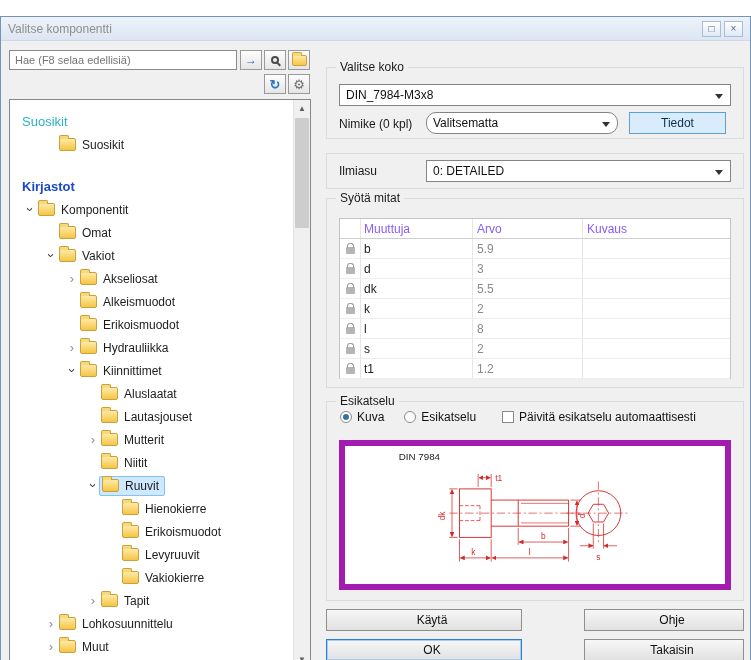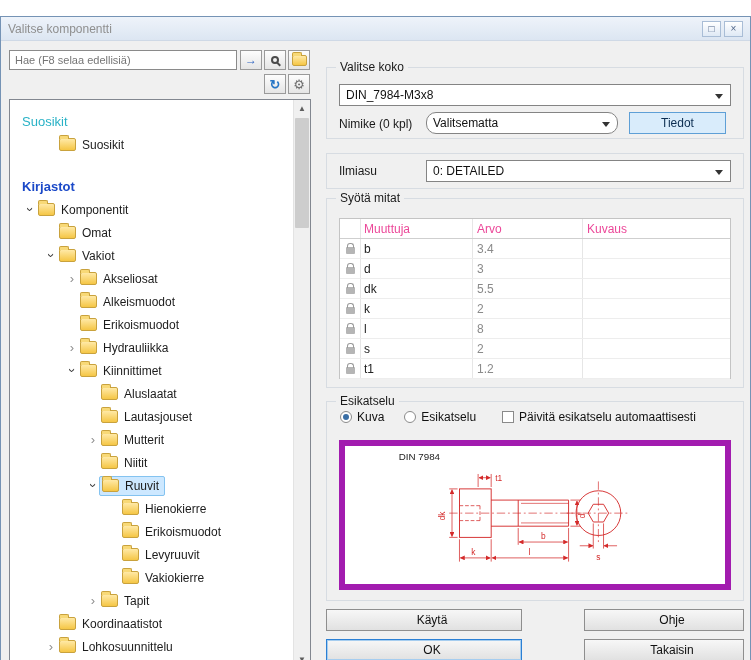--- a/index.html
+++ b/index.html
@@ -65,21 +65,21 @@
 
   
   .mtable{position:absolute;left:12px;right:12px;top:19px;height:161px;border:1px solid #c4c4c4;background:#fff;display:flex;flex-direction:column;font-size:12px;}
   .mhead,.mrow{display:flex;align-items:stretch;height:20px;flex:none;}
   .mhead{border-bottom:1px solid #cfcfcf;}
   .mrow{border-bottom:1px solid #ededed;}
   .c-lock{width:20px;display:flex;align-items:center;justify-content:center;flex:none;}
   .c-name{width:112px;flex:none;display:flex;align-items:center;padding-left:3px;border-left:1px solid #e6e6e6;color:#222;}
   .c-val{width:110px;flex:none;display:flex;align-items:center;padding-left:4px;border-left:1px solid #e6e6e6;color:#8a8a8a;}
   .c-desc{flex:1;display:flex;align-items:center;padding-left:4px;border-left:1px solid #e6e6e6;color:#555;}
-  .mhead .c-name,.mhead .c-val,.mhead .c-desc{color:#ec4899;}
+  .mhead .c-name,.mhead .c-val,.mhead .c-desc{color:#8b5cf6;}
   .lock{width:9px;height:7px;background:#b5b5b5;border-radius:1px;position:relative;margin-top:3px;}
   .lock::before{content:"";position:absolute;top:-4px;left:1px;width:5px;height:4px;border:1.5px solid #9b9b9b;border-bottom:none;border-radius:3px 3px 0 0;}
 
   
   .prevctl{position:absolute;left:13px;right:12px;top:8px;display:flex;align-items:center;}
   .radio{width:12px;height:12px;border:1px solid #8a8a8a;border-radius:50%;background:#fff;position:relative;margin-right:5px;flex:none;}
   .radio.on::after{content:"";position:absolute;left:2px;top:2px;right:2px;bottom:2px;background:#3a6ea5;border-radius:50%;}
   .check{width:12px;height:12px;border:1px solid #8a8a8a;background:#fff;margin-right:5px;flex:none;}
   .gap1{width:20px;} .gap2{width:26px;}
   .prevbox{position:absolute;left:12px;right:12px;top:38px;height:150px;background:#fff;border:6px solid #a21caf;}
@@ -218,25 +218,20 @@
           <span class="exp none"></span>
           <span class="fold"></span>
           <span class="tlabel">Vakiokierre</span>
         </div>
       <div class="trow" style="--lv:3">
           <span class="exp closed"></span>
           <span class="fold"></span>
           <span class="tlabel">Tapit</span>
         </div>
       <div class="trow" style="--lv:1">
-          <span class="exp none"></span>
-          <span class="fold"></span>
-          <span class="tlabel">Koordinaatistot</span>
-        </div>
-      <div class="trow" style="--lv:1">
           <span class="exp closed"></span>
           <span class="fold"></span>
           <span class="tlabel">Lohkosuunnittelu</span>
         </div>
       <div class="trow" style="--lv:1">
           <span class="exp closed"></span>
           <span class="fold"></span>
           <span class="tlabel">Muut</span>
         </div>
     </div>
@@ -273,21 +268,21 @@
         <span class="c-lock"></span>
         <span class="c-name">Muuttuja</span>
         <span class="c-val">Arvo</span>
         <span class="c-desc">Kuvaus</span>
       </div>
       <div class="mrow">
           <span class="c-lock">
             <span class="lock"></span>
           </span>
           <span class="c-name">b</span>
-          <span class="c-val">3.4</span>
+          <span class="c-val">5.9</span>
           <span class="c-desc"></span>
         </div>
       <div class="mrow">
           <span class="c-lock">
             <span class="lock"></span>
           </span>
           <span class="c-name">d</span>
           <span class="c-val">3</span>
           <span class="c-desc"></span>
         </div>

